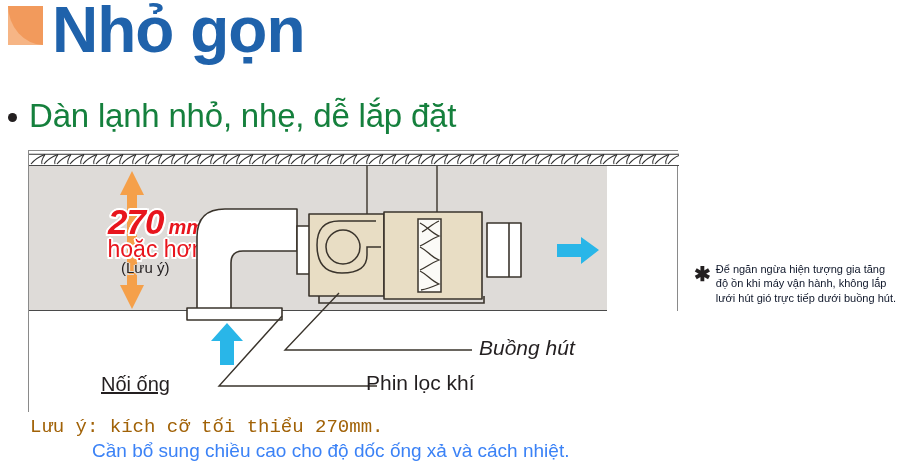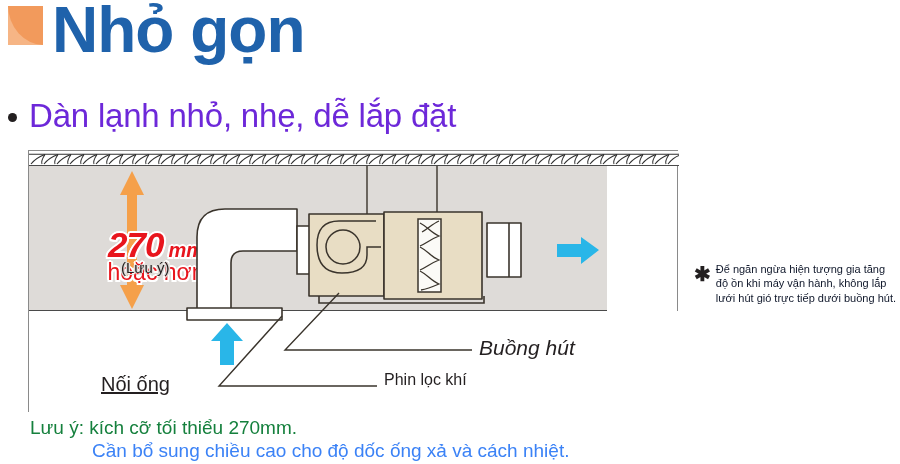--- a/index.html
+++ b/index.html
@@ -30,21 +30,21 @@
   }
   .bullet-row{
     position:absolute;left:8px;top:98px;
     display:flex;align-items:flex-start;white-space:nowrap;
   }
   .bullet-dot{
     width:9px;height:9px;border-radius:50%;background:#231f20;
     margin-top:15px;margin-right:12px;flex:none;
   }
   .bullet-text{
-    font-size:33px;color:#6d28d9;line-height:1.12;letter-spacing:-0.2px;
+    font-size:33px;color:#15803d;line-height:1.12;letter-spacing:-0.2px;
   }
 
   
   .diagram{
     position:absolute;left:28px;top:150px;width:650px;height:262px;
     border:1px solid #8a8a8a;background:#ffffff;box-sizing:border-box;
   }
   
   .ceiling{
     position:absolute;left:0;top:0;width:650px;height:15px;
@@ -60,21 +60,20 @@
   
   .room{
     position:absolute;left:0;top:160px;width:650px;height:101px;background:#ffffff;
   }
 
   
   .dim-arrow{position:absolute;left:90px;top:20px;width:26px;height:138px;}
   .dim-text{
     position:absolute;left:32px;top:53px;width:190px;text-align:center;
     pointer-events:none;
-    margin-top:23px;
   }
   .dim-line1{white-space:nowrap;line-height:1;}
   .num-270{
     font-size:35px;font-weight:700;color:#e8151d;font-style:italic;
     letter-spacing:-1px;
     -webkit-text-stroke:3px #ffffff;paint-order:stroke fill;
     text-shadow:
       2px 0 0 #fff,-2px 0 0 #fff,0 2px 0 #fff,0 -2px 0 #fff,
       1.5px 1.5px 0 #fff,-1.5px 1.5px 0 #fff,1.5px -1.5px 0 #fff,-1.5px -1.5px 0 #fff;
   }
@@ -100,39 +99,39 @@
   
   .machine{position:absolute;left:0;top:0;width:650px;height:262px;overflow:visible;}
 
   .label-noiong{
     position:absolute;left:72px;top:222px;font-size:20px;color:#231f20;white-space:nowrap;text-decoration:underline;
   }
   .label-buong{
     position:absolute;left:450px;top:185px;font-size:21px;color:#231f20;white-space:nowrap;font-style:italic;
   }
   .label-phin{
-    position:absolute;left:355px;top:220px;font-size:16px;color:#231f20;white-space:nowrap;
+    position:absolute;left:337px;top:220px;font-size:21px;color:#231f20;white-space:nowrap;
   }
 
   
   .side-note{
     position:absolute;left:694px;top:262px;width:206px;
     display:flex;align-items:flex-start;
   }
   .asterisk{
     font-size:20px;color:#231f20;line-height:1;margin-right:5px;margin-top:2px;flex:none;
     font-weight:700;
   }
   .side-note-text{
     font-size:11px;color:#0f172a;line-height:1.30;
   }
 
   
   .caption{position:absolute;left:30px;top:416px;width:620px;}
-  .cap-l1{font-size:19px;color:#15803d;line-height:1.22;white-space:nowrap;}
+  .cap-l1{font-size:19px;color:#a16207;line-height:1.22;white-space:nowrap;font-family:Liberation Mono, monospace;}
   .cap-l2{font-size:19px;color:#3b82f6;line-height:1.22;white-space:nowrap;margin-left:62px;}
 </style>
 </head>
 <body>
 
 <div class="stage">
 
   <div class="deco-square">
     <div class="arc"></div>
   </div>

